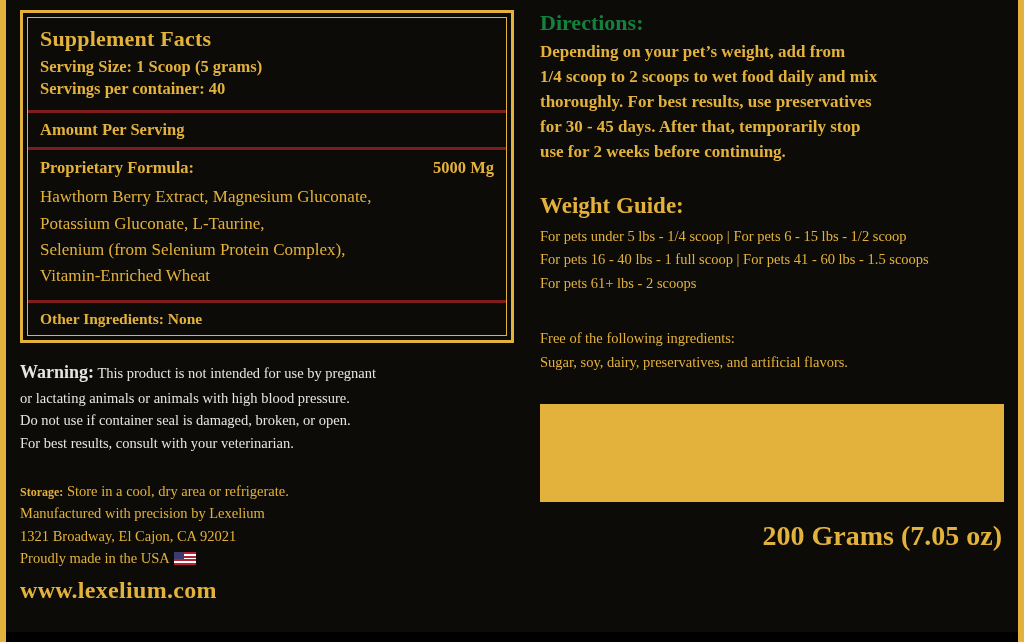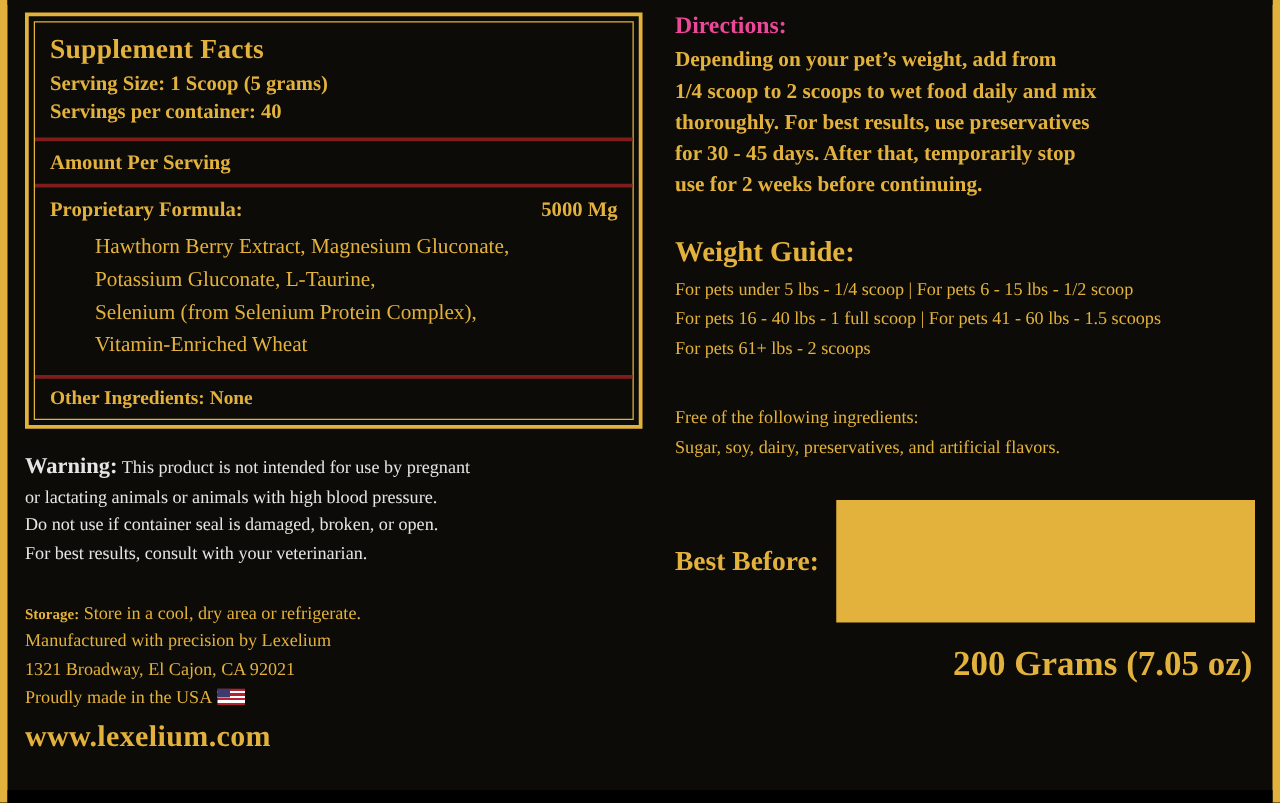--- a/index.html
+++ b/index.html
@@ -84,21 +84,20 @@
     font-weight: bold;
   }
   .amount-row {
     padding: 6px 12px;
   }
   .ingredient-list {
     color: #e3b23c;
     font-size: 17px;
     line-height: 1.55;
     padding-top: 6px;
-    margin-left: 36px;
   }
   .other-ing {
     padding: 7px 12px;
     color: #e3b23c;
     font-size: 15.5px;
     font-weight: bold;
   }
 
   
   .warning-block {
@@ -147,22 +146,22 @@
   .website {
     margin-top: 7px;
     font-size: 24px;
     font-weight: bold;
     color: #e3b23c;
     letter-spacing: 0.3px;
   }
 
   
   .head-big {
-    color: #ec4899;
-    font-size: 19px;
+    color: #15803d;
+    font-size: 22px;
     font-weight: bold;
     margin-bottom: 4px;
   }
   .directions-text {
     color: #e3b23c;
     font-size: 17px;
     font-weight: bold;
     line-height: 1.47;
   }
   .weight-head {
@@ -293,21 +292,20 @@
         <div class="weight-line">For pets 16 - 40 lbs - 1 full scoop | For pets 41 - 60 lbs - 1.5 scoops</div>
         <div class="weight-line">For pets 61+ lbs - 2 scoops</div>
       </div>
 
       <div class="free-block">
         <div>Free of the following ingredients:</div>
         <div>Sugar, soy, dairy, preservatives, and artificial flavors.</div>
       </div>
 
       <div class="bestbefore-row">
-        <div class="bestbefore-label">Best Before:</div>
         <div class="bestbefore-box"></div>
       </div>
 
       <div class="netweight">200 Grams (7.05 oz)</div>
 
     </div>
   </div>
 </div>
 
 </body></html>

